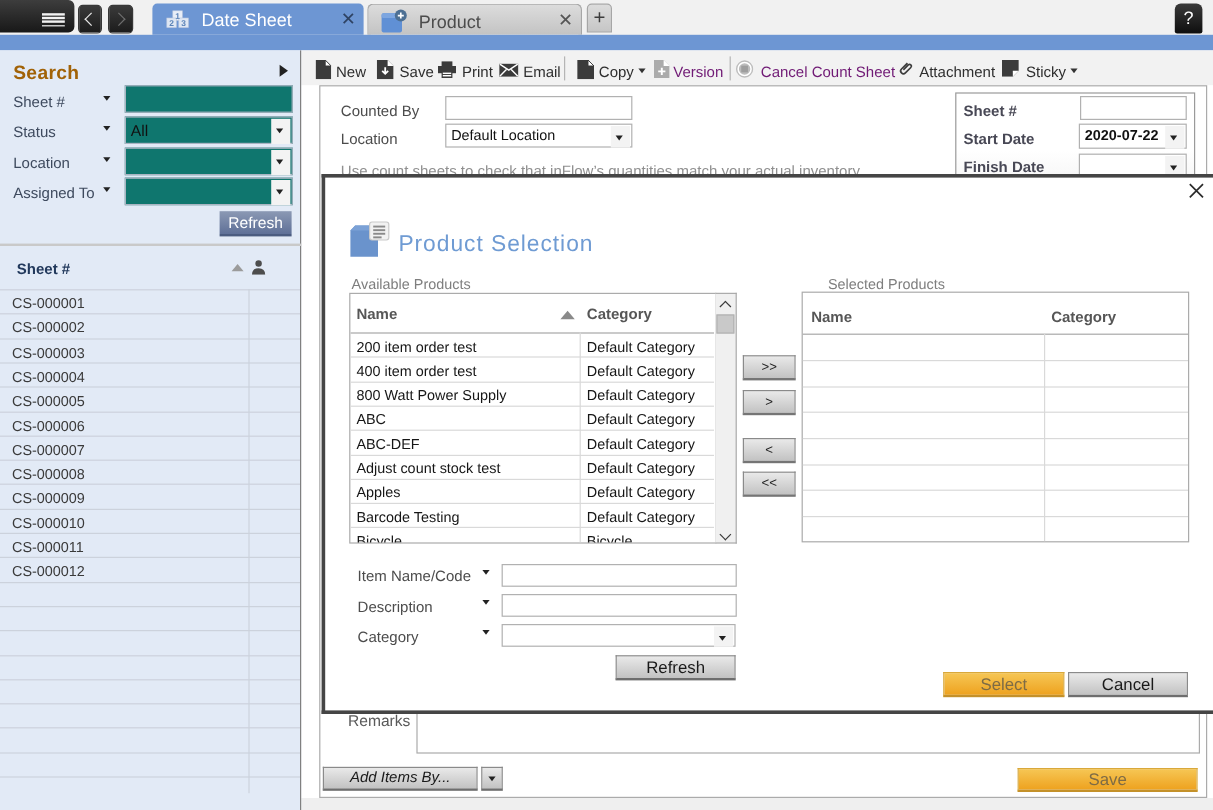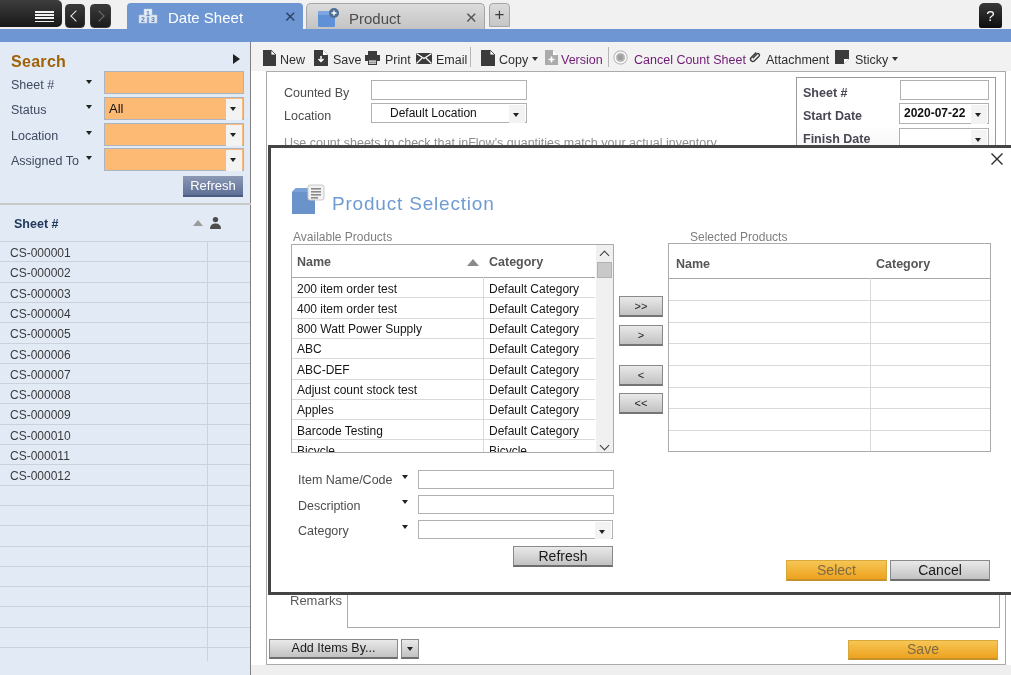--- a/index.html
+++ b/index.html
@@ -23,21 +23,21 @@
 .tabx{position:absolute;top:8px;font-size:15px;line-height:12px;}
 #plus{left:489px;top:3px;width:21px;height:24px;background:linear-gradient(#dcdcdc,#c6c6c6);border:1px solid #a6a6a6;border-radius:4px 4px 0 0;box-sizing:border-box;color:#3c3c3c;font-size:17px;text-align:center;line-height:21px;}
 #help{left:979px;top:3px;width:23px;height:25px;background:linear-gradient(#3a3a3a,#0e0e0e);border-radius:5px 5px 2px 2px;color:#fff;font-size:15px;text-align:center;line-height:25px;}
 #bluestrip{left:0;top:29px;width:1011px;height:13px;background:#6d96d3;}
 
 #sidebar{left:0;top:42px;width:251px;height:633px;background:#e2eaf6;border-right:1px solid #808080;box-sizing:border-box;}
 #sb-title{left:11px;top:53px;font-size:16px;font-weight:bold;color:#a16207;letter-spacing:0.3px;}
 #sb-arrow{left:233px;top:54px;width:0;height:0;border-left:7px solid #222;border-top:5px solid transparent;border-bottom:5px solid transparent;}
 .sb-label{position:absolute;left:11px;font-size:12.5px;color:#3e4a5e;white-space:nowrap;}
 .dar{position:absolute;width:0;height:0;border-left:3.5px solid transparent;border-right:3.5px solid transparent;border-top:4.5px solid #222;}
-.sb-input{position:absolute;left:104px;width:140px;height:23px;background:#fdba74;border:1px solid #aab4c2;box-sizing:border-box;}
+.sb-input{position:absolute;left:104px;width:140px;height:23px;background:#0f766e;border:1px solid #aab4c2;box-sizing:border-box;}
 .combo-btn{position:absolute;right:1px;top:1px;width:16px;height:100%;max-height:21px;background:#f3f3f3;}
 .combo-btn:after{content:"";position:absolute;left:4px;top:8px;width:0;height:0;border-left:3.5px solid transparent;border-right:3.5px solid transparent;border-top:4.5px solid #222;}
 #sb-refresh{left:183px;top:176px;width:60px;height:21px;background:linear-gradient(#8b99b4,#5f7097);border-bottom:2px solid #4b5c80;box-sizing:border-box;color:#fff;font-size:13px;text-align:center;line-height:19px;}
 #sb-div{left:0;top:203px;width:251px;height:2px;background:#c9c9c9;}
 #sb-list-h{left:14px;top:217px;font-size:12.5px;font-weight:bold;color:#22395c;}
 #sb-sort{left:193px;top:220px;width:0;height:0;border-left:5px solid transparent;border-right:5px solid transparent;border-bottom:6px solid #9b9b9b;}
 .row-line{position:absolute;left:0;width:250px;height:1px;background:#ccd2dc;}
 .cs{position:absolute;left:10px;font-size:12px;color:#3a3a3a;white-space:nowrap;}
 #sb-vline{left:207px;top:241px;width:1px;height:420px;background:#ccd2dc;}
 
@@ -233,34 +233,34 @@
       <path d="M0 0h14v9l-5 5H0z" fill="#3b3b3b"></path>
       <path d="M14 9l-5 5V9z" fill="#fff"></path>
     </svg>
   <div class="ttext" style="left:855px">Sticky</div>
   <div class="dar" style="left:892px;top:57px;border-top-color:#333;"></div>
 
   <div class="abs" id="panel"></div>
   <div class="flabel" style="left:284px;top:86px">Counted By</div>
   <div class="finput" style="left:371px;top:80px;width:156px;height:20px;"></div>
   <div class="flabel" style="left:284px;top:109px">Location</div>
-  <div class="finput" style="left:371px;top:103px;width:156px;height:20px;line-height:18px;padding-left:18px;">Default Location<span class="combo-btn" style="max-height:18px;"></span></div>
+  <div class="finput" style="left:371px;top:103px;width:156px;height:20px;line-height:18px;padding-left:4px;">Default Location<span class="combo-btn" style="max-height:18px;"></span></div>
   <div class="abs" id="grpbox"></div>
   <div class="blabel" style="left:803px;top:86px">Sheet #</div>
   <div class="finput" style="left:900px;top:80px;width:89px;height:20px;"></div>
   <div class="blabel" style="left:803px;top:109px">Start Date</div>
   <div class="finput" style="left:899px;top:103px;width:90px;height:21px;font-weight:bold;line-height:19px;padding-left:4px;">2020-07-22<span class="combo-btn" style="max-height:19px;"></span></div>
   <div class="blabel" style="left:803px;top:132px">Finish Date</div>
   <div class="finput" style="left:899px;top:128px;width:90px;height:21px;">
       <span class="combo-btn" style="max-height:19px;"></span>
     </div>
   <div class="abs" id="hint">Use count sheets to check that inFlow’s quantities match your actual inventory.</div>
   <div class="abs" id="remarks-t"></div>
   <div class="abs" id="remarks-l">Remarks</div>
-  <div class="gbtn" style="left:269px;top:639px;width:129px;height:20px;line-height:17px;border-bottom:2px solid #6e6e6e;font-size:12.5px;">Add Items By...</div>
+  <div class="gbtn" style="left:269px;top:639px;width:129px;height:20px;line-height:17px;border-bottom:2px solid #6e6e6e;font-size:12.5px;font-style:italic;">Add Items By...</div>
   <div class="gbtn" style="left:401px;top:639px;width:18px;height:20px;border-bottom:2px solid #6e6e6e;">
       <span class="dar" style="left:5px;top:7px;border-left-width:3.5px;border-right-width:3.5px;border-top-width:4px;"></span>
     </div>
   <div class="obtn" style="left:848px;top:640px;width:150px;height:20px;line-height:17px;">Save</div>
 
   <div class="abs" id="modal"></div>
   <svg class="abs" style="left:990px;top:152px" width="14" height="14" viewBox="0 0 14 14">
       <path d="M1.5 1.5l11 11M12.5 1.5l-11 11" stroke="#2b2b2b" stroke-width="1.4"></path>
     </svg>
   <svg class="abs" style="left:289px;top:184px" width="36" height="34" viewBox="0 0 36 34">

